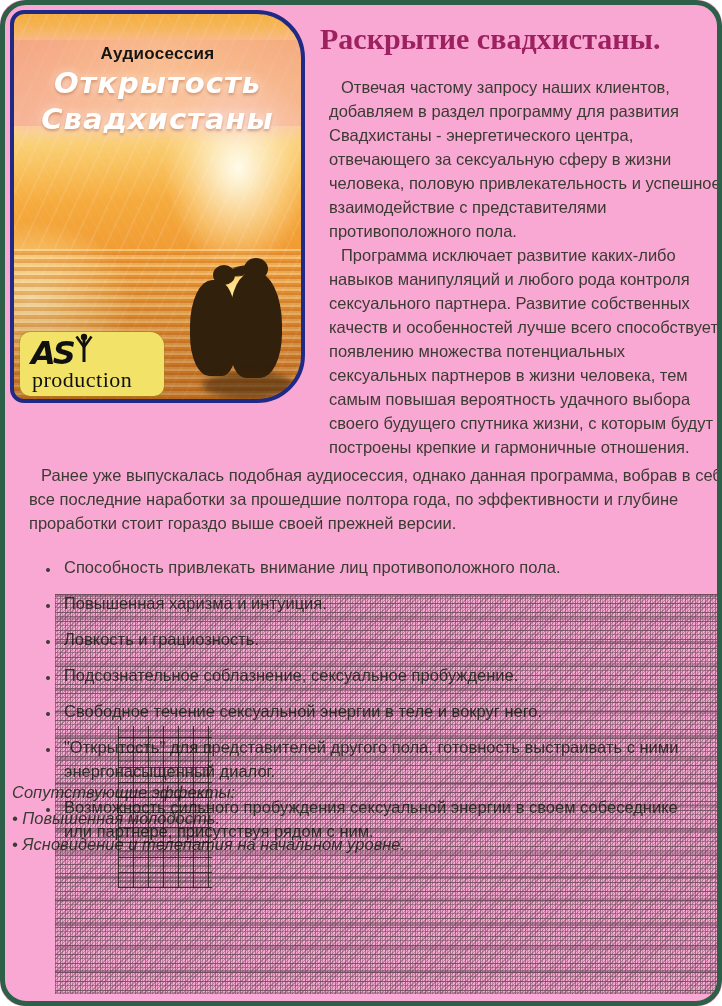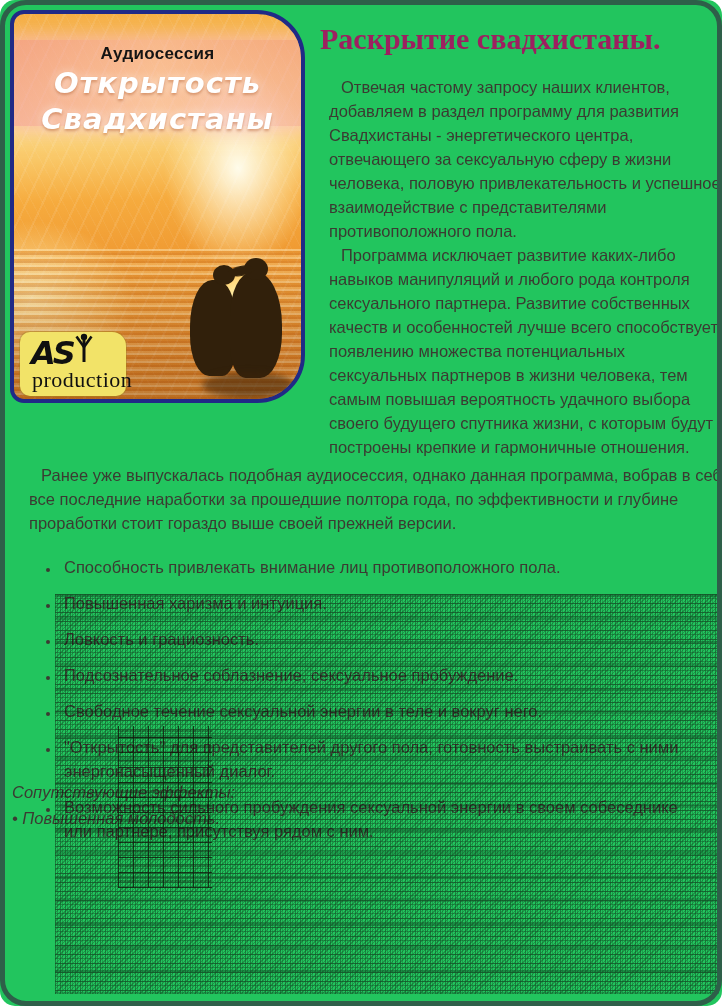--- a/index.html
+++ b/index.html
@@ -1,18 +1,18 @@
 <!DOCTYPE html>
 <html><head>
 <meta charset="utf-8">
 <style>
   html,body{margin:0;padding:0;background:#ffffff;}
   .page{
     position:relative;width:722px;height:1006px;overflow:hidden;
-    background:#22c55e;border-radius:15px;
+    background:#f9a8d4;border-radius:24px;
     font-family:"Liberation Sans",sans-serif;color:#3b3b32;
   }
   .frame{position:absolute;inset:0;border:5px solid #2e5f49;border-radius:26px;pointer-events:none;z-index:60;}
 
   
   .card{
     position:absolute;left:10px;top:10px;width:295px;height:393px;box-sizing:border-box;
     border:4px solid #202a86;border-radius:14px 48px 48px 14px;overflow:hidden;z-index:10;
     background:
       radial-gradient(ellipse 95px 130px at 78% 40%, rgba(255,255,242,.95), rgba(255,240,190,.35) 55%, rgba(255,220,140,0) 78%),
@@ -42,21 +42,21 @@
     background:rgba(60,35,10,.55);filter:blur(3px);}
   .band{position:absolute;left:0;right:0;top:26px;height:86px;z-index:5;
     background:linear-gradient(90deg, rgba(242,148,176,.52), rgba(250,182,200,.48) 50%, rgba(242,148,176,.44));
     box-shadow:0 0 16px 6px rgba(250,182,200,.55);}
   .badge{position:absolute;left:0;right:0;top:4px;text-align:center;
     font-size:17px;font-weight:600;color:#141414;letter-spacing:.3px;}
   .cover-title{position:absolute;left:0;right:0;top:25px;text-align:center;
     font-family:"DejaVu Sans",sans-serif;font-style:italic;font-weight:bold;
     font-size:29px;line-height:36px;color:#ffffff;letter-spacing:1px;
     text-shadow:0 2px 3px rgba(180,90,40,.5), 0 0 10px rgba(255,255,255,.55);}
-  .logo{position:absolute;left:6px;bottom:3px;width:106px;height:64px;z-index:6;
+  .logo{position:absolute;left:6px;bottom:3px;width:144px;height:64px;z-index:6;
     background:#f2e368;border-radius:10px 14px 10px 10px;color:#101010;
     box-shadow:0 0 0 1px rgba(150,130,30,.35);}
   .logo-row{display:flex;align-items:flex-end;padding:4px 0 0 11px;height:32px;}
   .logo-as{font-family:"DejaVu Sans",sans-serif;font-weight:bold;font-style:italic;
     font-size:32px;line-height:30px;letter-spacing:-3px;}
   .logo-fig{margin-left:2px;margin-bottom:1px;}
   .logo-caption{font-family:"Liberation Serif",serif;font-size:22px;line-height:24px;
     padding-left:12px;letter-spacing:.5px;}
 
   
@@ -144,19 +144,20 @@
     <li>Ловкость и грациозность.</li>
     <li>Подсознательное соблазнение, сексуальное пробуждение.</li>
     <li>Свободное течение сексуальной энергии в теле и вокруг него.</li>
     <li>"Открытость" для представителей другого пола, готовность выстраивать с ними энергонасыщенный диалог.</li>
     <li>Возможность сильного пробуждения сексуальной энергии в своем собеседнике или партнере, присутствуя рядом с ним.</li>
   </ul>
 
   <div class="effects">
     <div>Сопутствующие эффекты:</div>
     <div>• Повышенная молодость.</div>
+    <div>• Ясновидение и телепатия на начальном уровне.</div>
   </div>
 
   <div class="noise"></div>
   <div class="noise-grid"></div>
 
   <div class="frame"></div>
 </div>
 
 </body></html>

